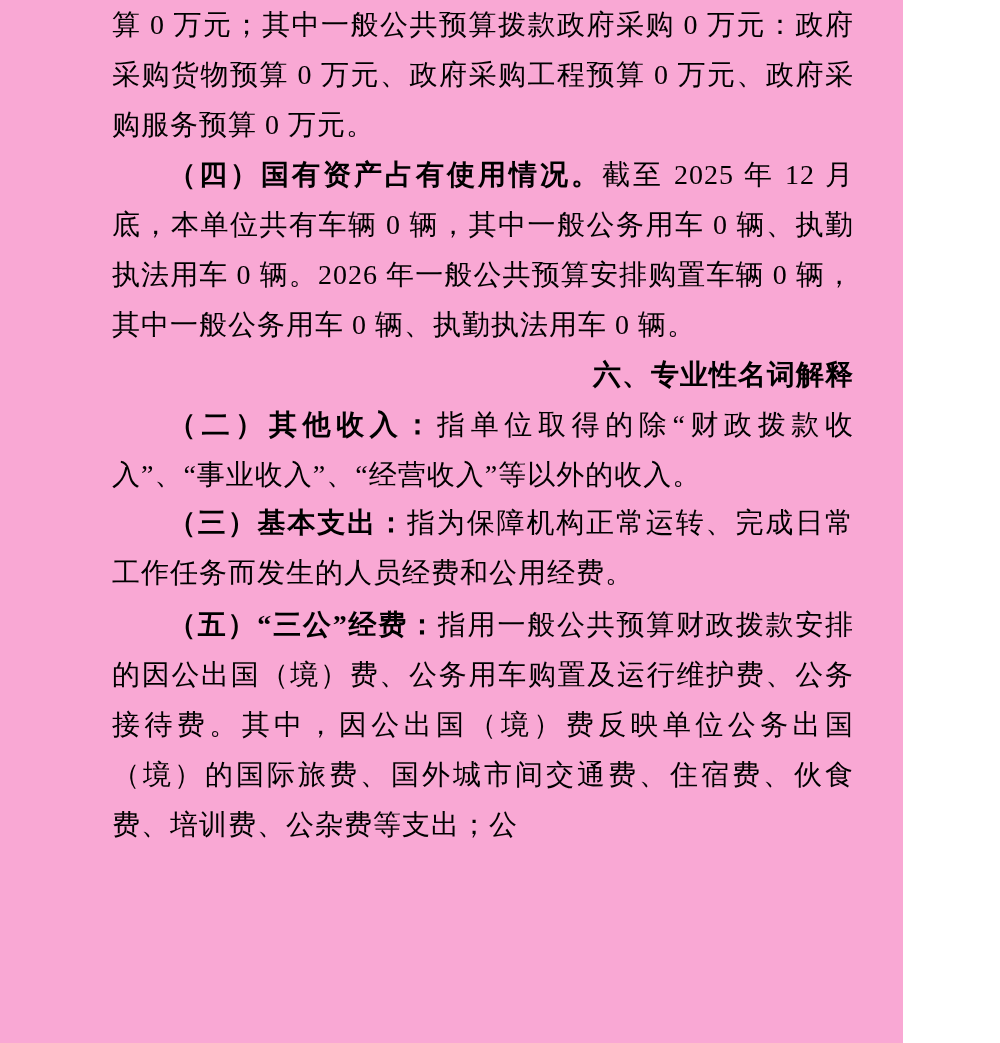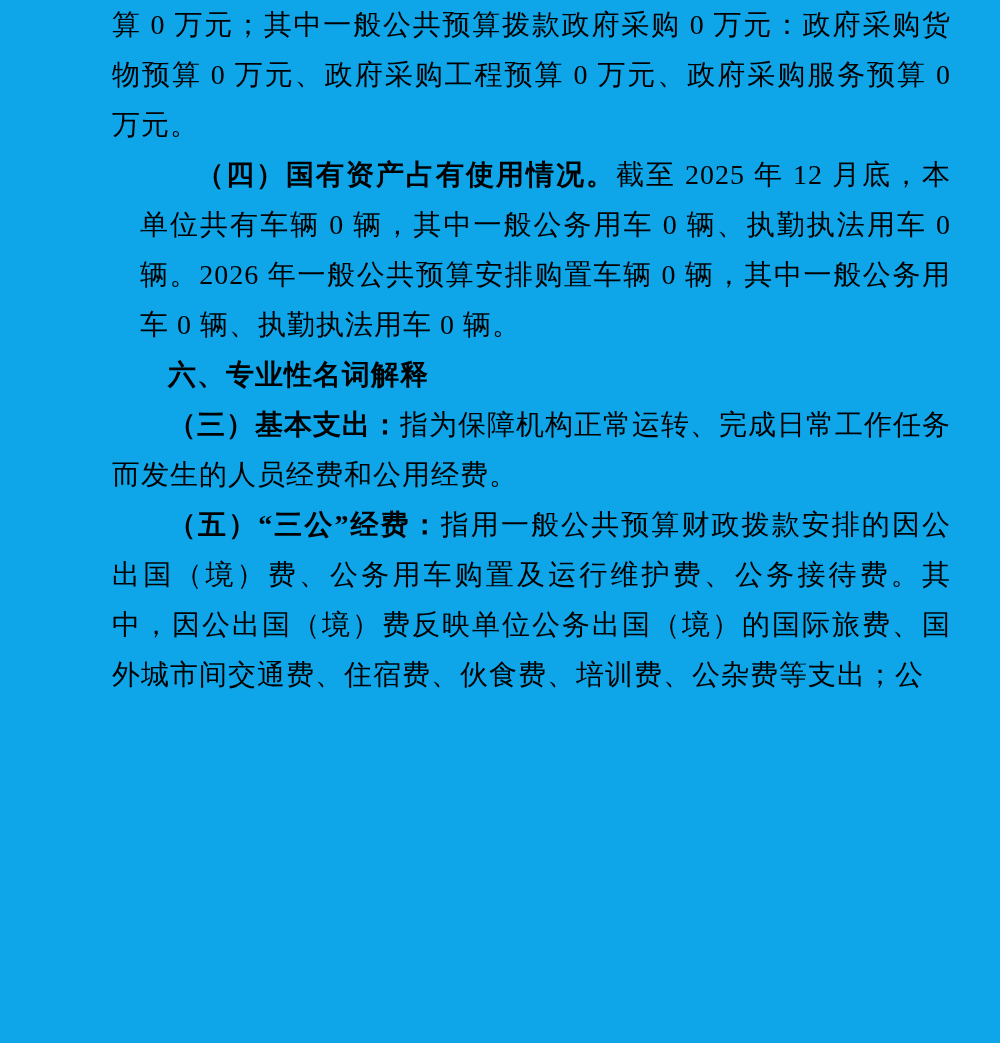--- a/index.html
+++ b/index.html
@@ -7,24 +7,24 @@
     padding: 0;
   }
   body {
     width: 1000px;
     height: 1043px;
     overflow: hidden;
     background: #ffffff;
   }
   .page {
     box-sizing: border-box;
-    width: 1000px;
+    width: 903px;
     height: 1043px;
     padding: 0 49px 0 112px;
-    background: #0ea5e9;
+    background: #f9a8d4;
   }
   .para {
     margin: 0;
     padding: 0;
     font-size: 28px;
     line-height: 50px;
     color: #000000;
     text-align: justify;
     letter-spacing: 1px;
     font-family: "Liberation Serif", "DejaVu Serif", serif;
@@ -43,18 +43,19 @@
   .run-bold {
     font-weight: bold;
   }
 </style>
 </head>
 <body style="background: rgb(255, 255, 255);">
 
 <div class="page">
   <main>
       <p class="para body" style="color: rgb(0, 0, 0);"><span class="run">算 0 万元；其中一般公共预算拨款政府采购 0 万元：政府采购货物预算 0 万元、政府采购工程预算 0 万元、政府采购服务预算 0 万元。</span></p>
-      <p class="para body indent" style="color: rgb(0, 0, 0); margin-left: 28px;"><span class="run run-bold">（四）国有资产占有使用情况。</span><span class="run">截至 2025 年 12 月底，本单位共有车辆 0 辆，其中一般公务用车 0 辆、执勤执法用车 0 辆。2026 年一般公共预算安排购置车辆 0 辆，其中一般公务用车 0 辆、执勤执法用车 0 辆。</span></p>
-      <p class="para heading indent" style="color: rgb(0, 0, 0);"><span class="run run-bold">六、专业性名词解释</span></p>
-      <p class="para body indent" style="color: rgb(0, 0, 0);"><span class="run run-bold">（三）基本支出：</span><span class="run">指为保障机构正常运转、完成日常工作任务而发生的人员经费和公用经费。</span></p>
+      <p class="para body indent" style="color: rgb(0, 0, 0);"><span class="run run-bold">（四）国有资产占有使用情况。</span><span class="run">截至 2025 年 12 月底，本单位共有车辆 0 辆，其中一般公务用车 0 辆、执勤执法用车 0 辆。2026 年一般公共预算安排购置车辆 0 辆，其中一般公务用车 0 辆、执勤执法用车 0 辆。</span></p>
+      <p class="para heading indent" style="color: rgb(0, 0, 0); text-align: right;"><span class="run run-bold">六、专业性名词解释</span></p>
+      <p class="para body indent" style="color: rgb(0, 0, 0);"><span class="run run-bold">（二）其他收入：</span><span class="run">指单位取得的除“财政拨款收入”、“事业收入”、“经营收入”等以外的收入。</span></p>
+      <p class="para body indent" style="color: rgb(0, 0, 0); font-family: Liberation Mono, monospace;"><span class="run run-bold">（三）基本支出：</span><span class="run">指为保障机构正常运转、完成日常工作任务而发生的人员经费和公用经费。</span></p>
       <p class="para body indent" style="color: rgb(0, 0, 0);"><span class="run run-bold">（五）“三公”经费：</span><span class="run">指用一般公共预算财政拨款安排的因公出国（境）费、公务用车购置及运行维护费、公务接待费。其中，因公出国（境）费反映单位公务出国（境）的国际旅费、国外城市间交通费、住宿费、伙食费、培训费、公杂费等支出；公</span></p>
     </main>
 </div>
 
 </body></html>

